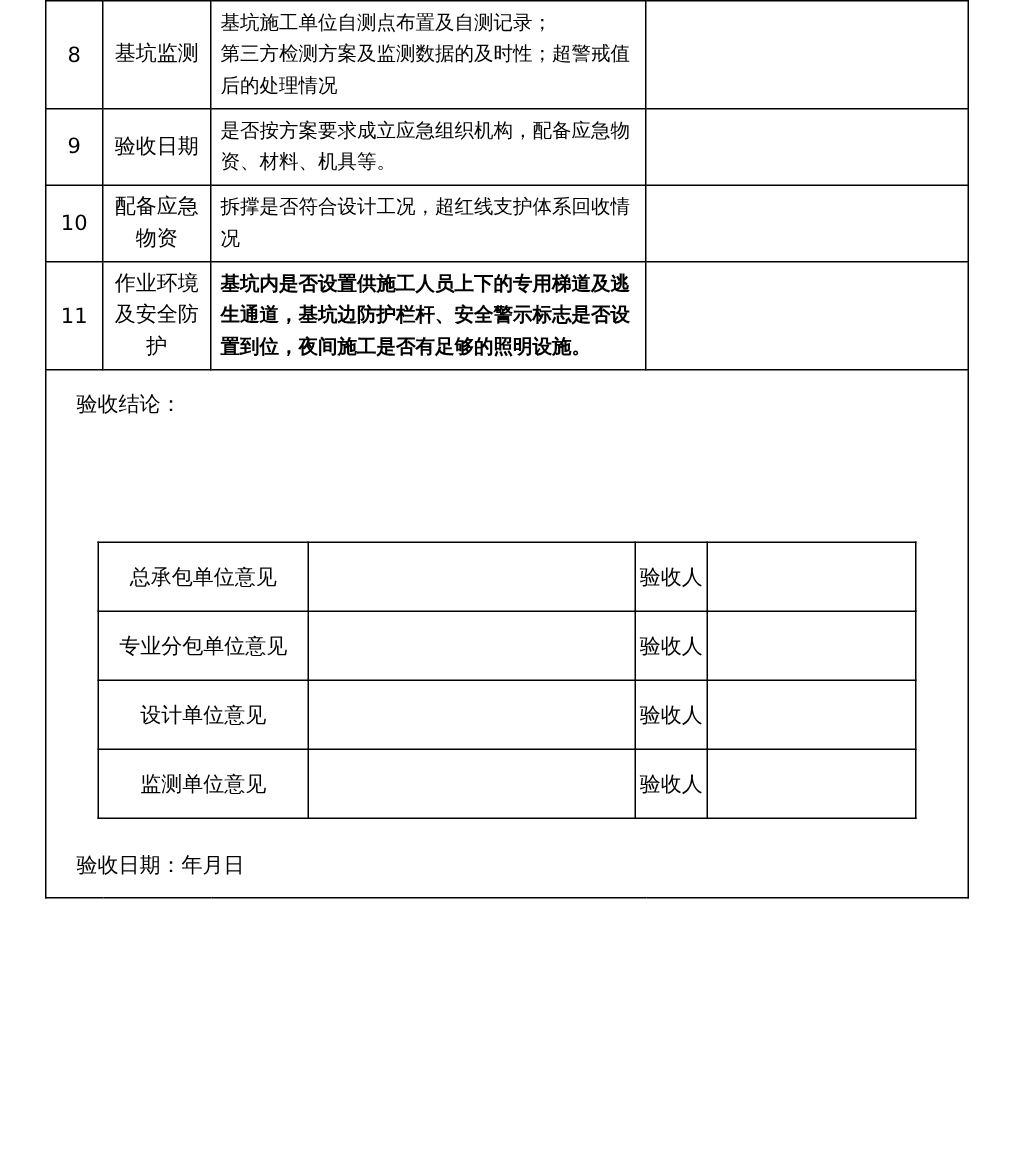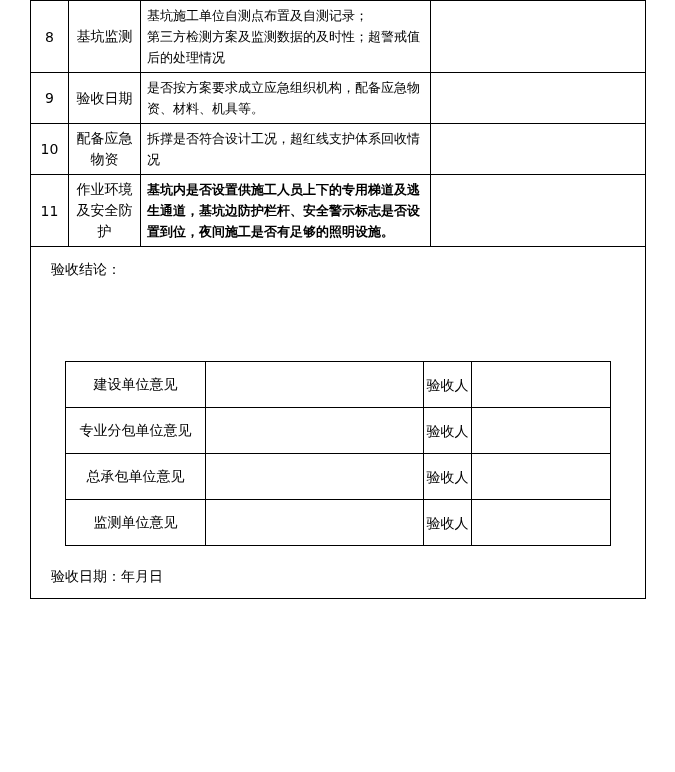--- a/index.html
+++ b/index.html
@@ -138,33 +138,33 @@
       </tr>
       <tr>
         <td class="conclusion-cell" colspan="4">
           <div class="conclusion-inner">
             <div class="conclusion-title">验收结论：</div>
             <div class="conclusion-gap"></div>
 
             <table class="sign">
               <tbody>
                 <tr>
-                  <td class="sign-label">建设单位意见</td>
+                  <td class="sign-label">总承包单位意见</td>
                   <td class="sign-blank"></td>
                   <td class="sign-person">验收人</td>
                   <td class="sign-person-blank"></td>
                 </tr>
                 <tr>
                   <td class="sign-label">专业分包单位意见</td>
                   <td class="sign-blank"></td>
                   <td class="sign-person">验收人</td>
                   <td class="sign-person-blank"></td>
                 </tr>
                 <tr>
-                  <td class="sign-label">总承包单位意见</td>
+                  <td class="sign-label">设计单位意见</td>
                   <td class="sign-blank"></td>
                   <td class="sign-person">验收人</td>
                   <td class="sign-person-blank"></td>
                 </tr>
                 <tr>
                   <td class="sign-label">监测单位意见</td>
                   <td class="sign-blank"></td>
                   <td class="sign-person">验收人</td>
                   <td class="sign-person-blank"></td>
                 </tr>

